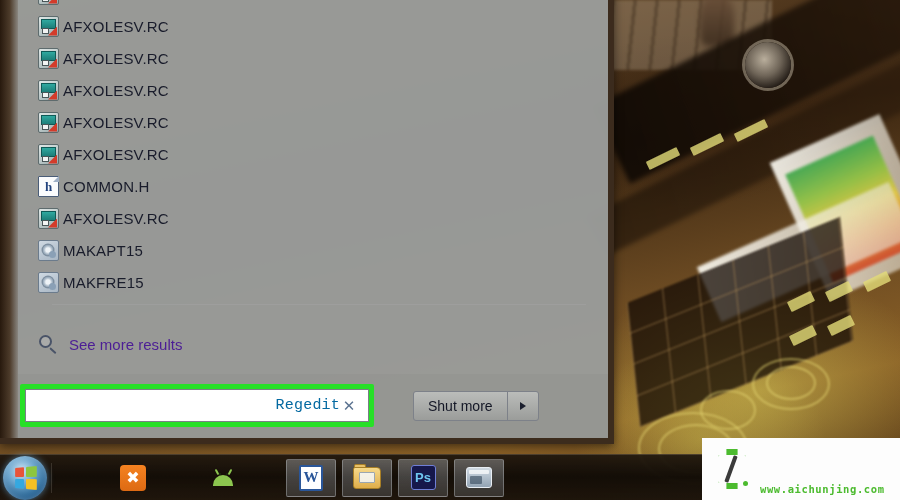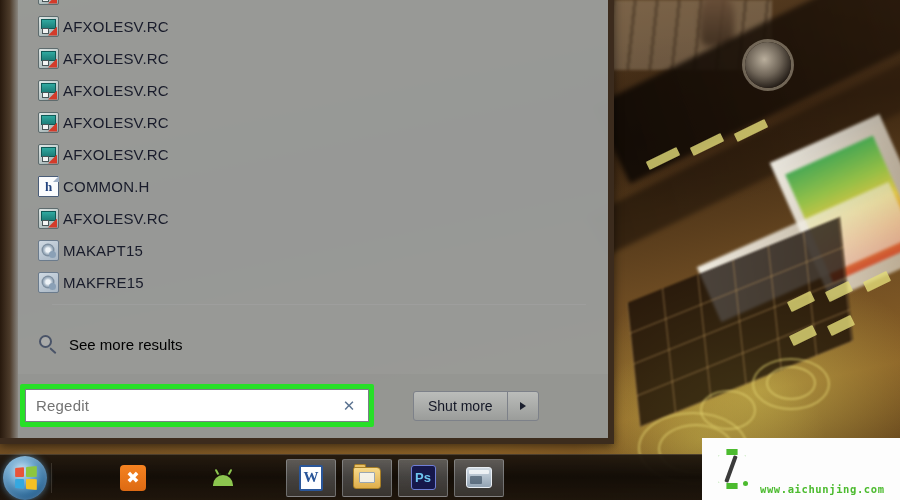--- a/index.html
+++ b/index.html
@@ -208,21 +208,21 @@
   }
 
   #see-more {
     position: absolute;
     left: 20px; top: 336px;
     display: flex; align-items: center;
     height: 32px;
     cursor: pointer;
   }
   #see-more .label {
-    font-size: 15px; color: #000000;
+    font-size: 15px; color: #4c1d95;
     margin-left: 11px;
   }
   .ic-search {
     position: relative; width: 20px; height: 20px; flex: 0 0 20px;
   }
   .ic-search .lens {
     position: absolute; left: 1px; top: 1px;
     width: 13px; height: 13px;
     border: 2px solid #4a5468;
     border-radius: 50%;
@@ -260,25 +260,26 @@
     background: #ffffff;
     border: 1px solid #7a7f86;
     display: flex;
     align-items: center;
     padding: 0 6px 0 10px;
   }
   #search-input {
     flex: 1 1 auto;
     border: none; outline: none;
     background: transparent;
-    font-family: Liberation Sans, sans-serif;
+    font-family: Liberation Mono, monospace;
     font-size: 15px;
-    color: #737373;
+    color: #0369a1;
     letter-spacing: .2px;
     padding: 0;
+    text-align: right;
   }
   #clear-search {
     flex: 0 0 auto;
     width: 18px; height: 18px;
     display: flex; align-items: center; justify-content: center;
     font-size: 15px;
     color: #5b7391;
     cursor: pointer;
     margin-right: 4px;
     line-height: 1;

